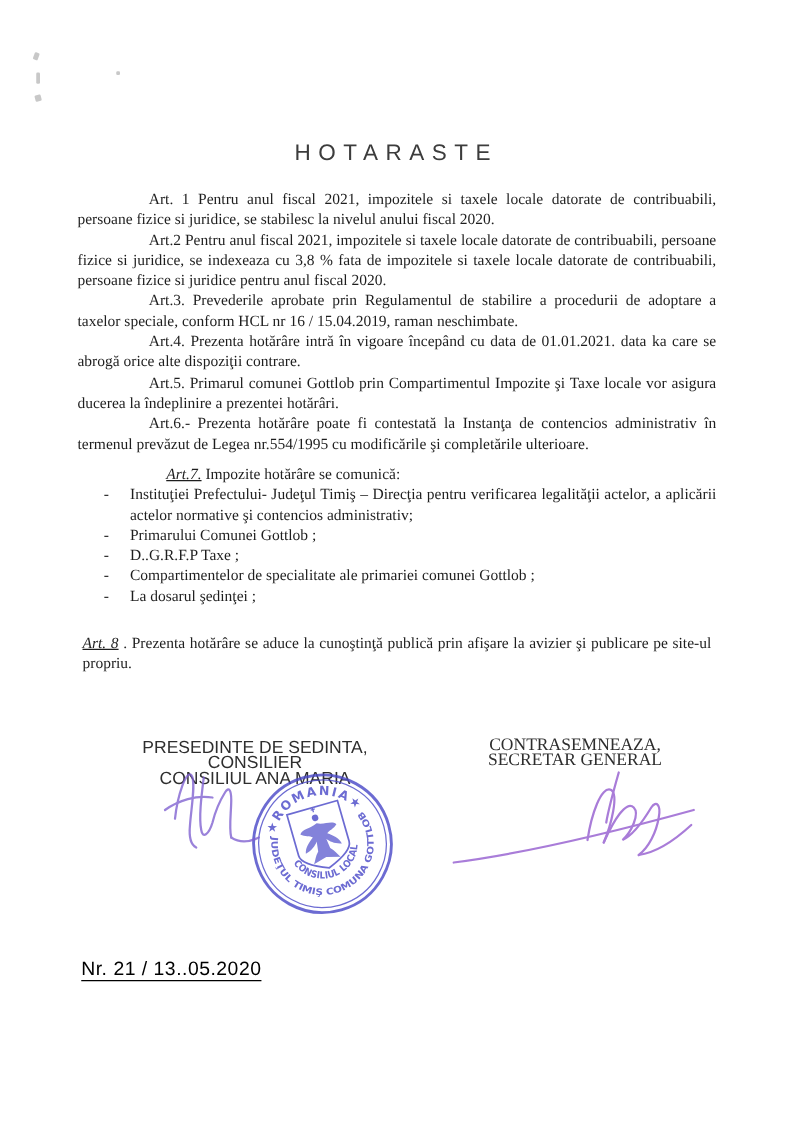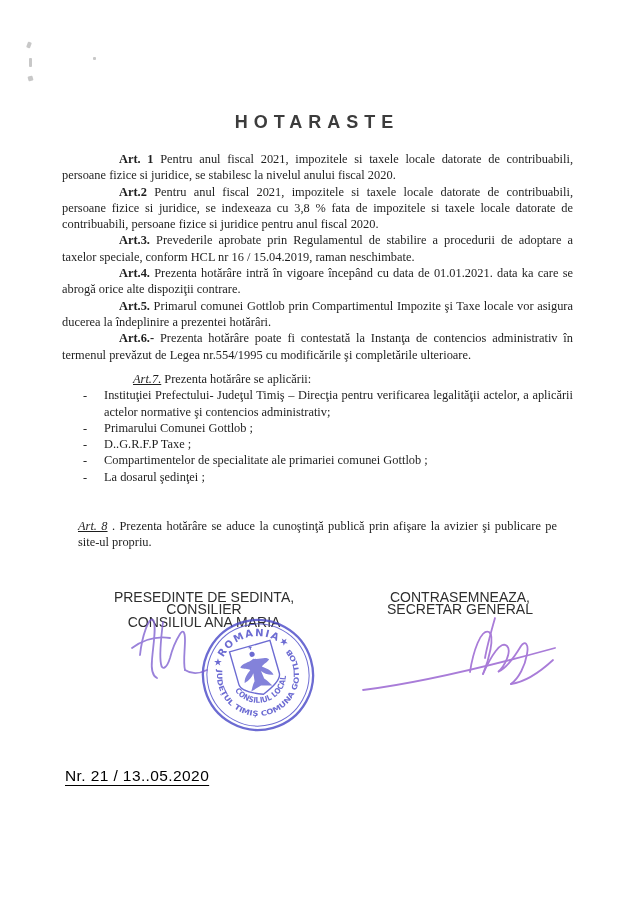--- a/index.html
+++ b/index.html
@@ -8,44 +8,44 @@
     width:634px;height:906px;
     background:#ffffff;
     overflow:hidden;
     font-family:"Liberation Serif", serif;
     color:#1e1e1e;
   }
   .doc-title{
     position:absolute;top:112px;left:0;width:634px;
     text-align:center;
     font-family:"Liberation Sans", sans-serif;
-    font-weight:bold;font-size:18px;letter-spacing:6px;
+    font-weight:normal;font-size:18px;letter-spacing:6px;
     color:#3c3c3c;
   }
   .body-block{
     position:absolute;left:62px;width:511px;
     font-size:12.4px;line-height:16.3px;text-align:justify;
   }
   #articles{top:151px;}
   #art7-block{top:371px;}
   #art8-block{top:502px;}
   .art-p{margin:0;text-indent:57px;}
-  .art-label{font-weight:bold;}
+  .art-label{font-weight:normal;}
   .art-label-u{font-weight:normal;font-style:italic;text-decoration:underline;}
   .intro-line{margin:0;text-indent:71px;text-align:left;}
   .li-row{position:relative;padding-left:42px;margin:0;text-align:justify;}
   .li-dash{position:absolute;left:21px;top:0;}
-  .art8-p{margin:16px;text-align:justify;}
+  .art8-p{margin:4px;text-align:justify;}
   .sig-block{
     position:absolute;top:591px;
     font-family:"Liberation Sans", sans-serif;
     font-size:14px;line-height:12.4px;text-align:center;color:#2e2e2e;
   }
   #sig-left{left:113px;width:182px;}
-  #sig-right{left:366px;width:188px;}
+  #sig-right{left:366px;width:188px;font-family:Liberation Serif, serif;}
   .nr-line{
     position:absolute;left:65px;top:767px;
     font-family:"Liberation Sans", sans-serif;
     font-size:15.5px;color:#000000;letter-spacing:.4px;
     text-decoration:underline;text-underline-offset:4px;
   }
   .stamp-svg{position:absolute;left:199px;top:616px;opacity:.92;}
   .sig-svg{position:absolute;}
   #sig-ink-left{left:125px;top:598px;}
   #sig-ink-right{left:355px;top:612px;}
@@ -66,21 +66,21 @@
   <div class="body-block" id="articles">
     <p class="art-p"><span class="art-label">Art. 1</span><span> Pentru anul fiscal 2021, impozitele si taxele locale datorate de contribuabili, persoane fizice si juridice, se stabilesc la nivelul anului fiscal 2020.</span></p>
     <p class="art-p"><span class="art-label">Art.2</span><span> Pentru anul fiscal 2021, impozitele si taxele locale datorate de contribuabili, persoane fizice si juridice, se indexeaza cu 3,8 % fata de impozitele si taxele locale datorate de contribuabili, persoane fizice si juridice  pentru anul fiscal 2020.</span></p>
     <p class="art-p"><span class="art-label">Art.3.</span><span> Prevederile aprobate prin Regulamentul de stabilire a procedurii de adoptare a taxelor speciale, conform HCL nr 16 / 15.04.2019, raman neschimbate.</span></p>
     <p class="art-p"><span class="art-label">Art.4.</span><span> Prezenta hotărâre intră în vigoare începând cu data de 01.01.2021. data ka care se abrogă orice alte dispoziţii contrare.</span></p>
     <p class="art-p"><span class="art-label">Art.5.</span><span> Primarul comunei Gottlob prin Compartimentul Impozite şi Taxe locale vor asigura ducerea la îndeplinire a prezentei hotărâri.</span></p>
     <p class="art-p"><span class="art-label">Art.6.-</span><span> Prezenta hotărâre poate fi contestată la Instanţa de contencios administrativ în termenul prevăzut de Legea nr.554/1995 cu modificările şi completările ulterioare.</span></p>
   </div>
 
   <div class="body-block" id="art7-block">
-    <p class="intro-line"><span class="art-label-u">Art.7.</span><span> Prezenta  hotărâre se aplicării:</span></p>
+    <p class="intro-line"><span class="art-label-u">Art.7.</span><span> Impozite  hotărâre se comunică:</span></p>
     <div class="li-row"><span class="li-dash">-</span><span>Instituţiei Prefectului- Judeţul Timiş – Direcţia pentru verificarea legalităţii actelor, a aplicării actelor normative şi contencios administrativ;</span></div>
     <div class="li-row"><span class="li-dash">-</span><span>Primarului Comunei Gottlob ;</span></div>
     <div class="li-row"><span class="li-dash">-</span><span>D..G.R.F.P Taxe ;</span></div>
     <div class="li-row"><span class="li-dash">-</span><span>Compartimentelor de specialitate ale primariei comunei Gottlob ;</span></div>
     <div class="li-row"><span class="li-dash">-</span><span>La dosarul şedinţei ;</span></div>
   </div>
 
   <div class="body-block" id="art8-block">
     <p class="art8-p"><span class="art-label-u">Art. 8</span><span> . Prezenta hotărâre se aduce la cunoştinţă publică prin afişare la avizier şi publicare pe site-ul propriu.</span></p>
   </div>

